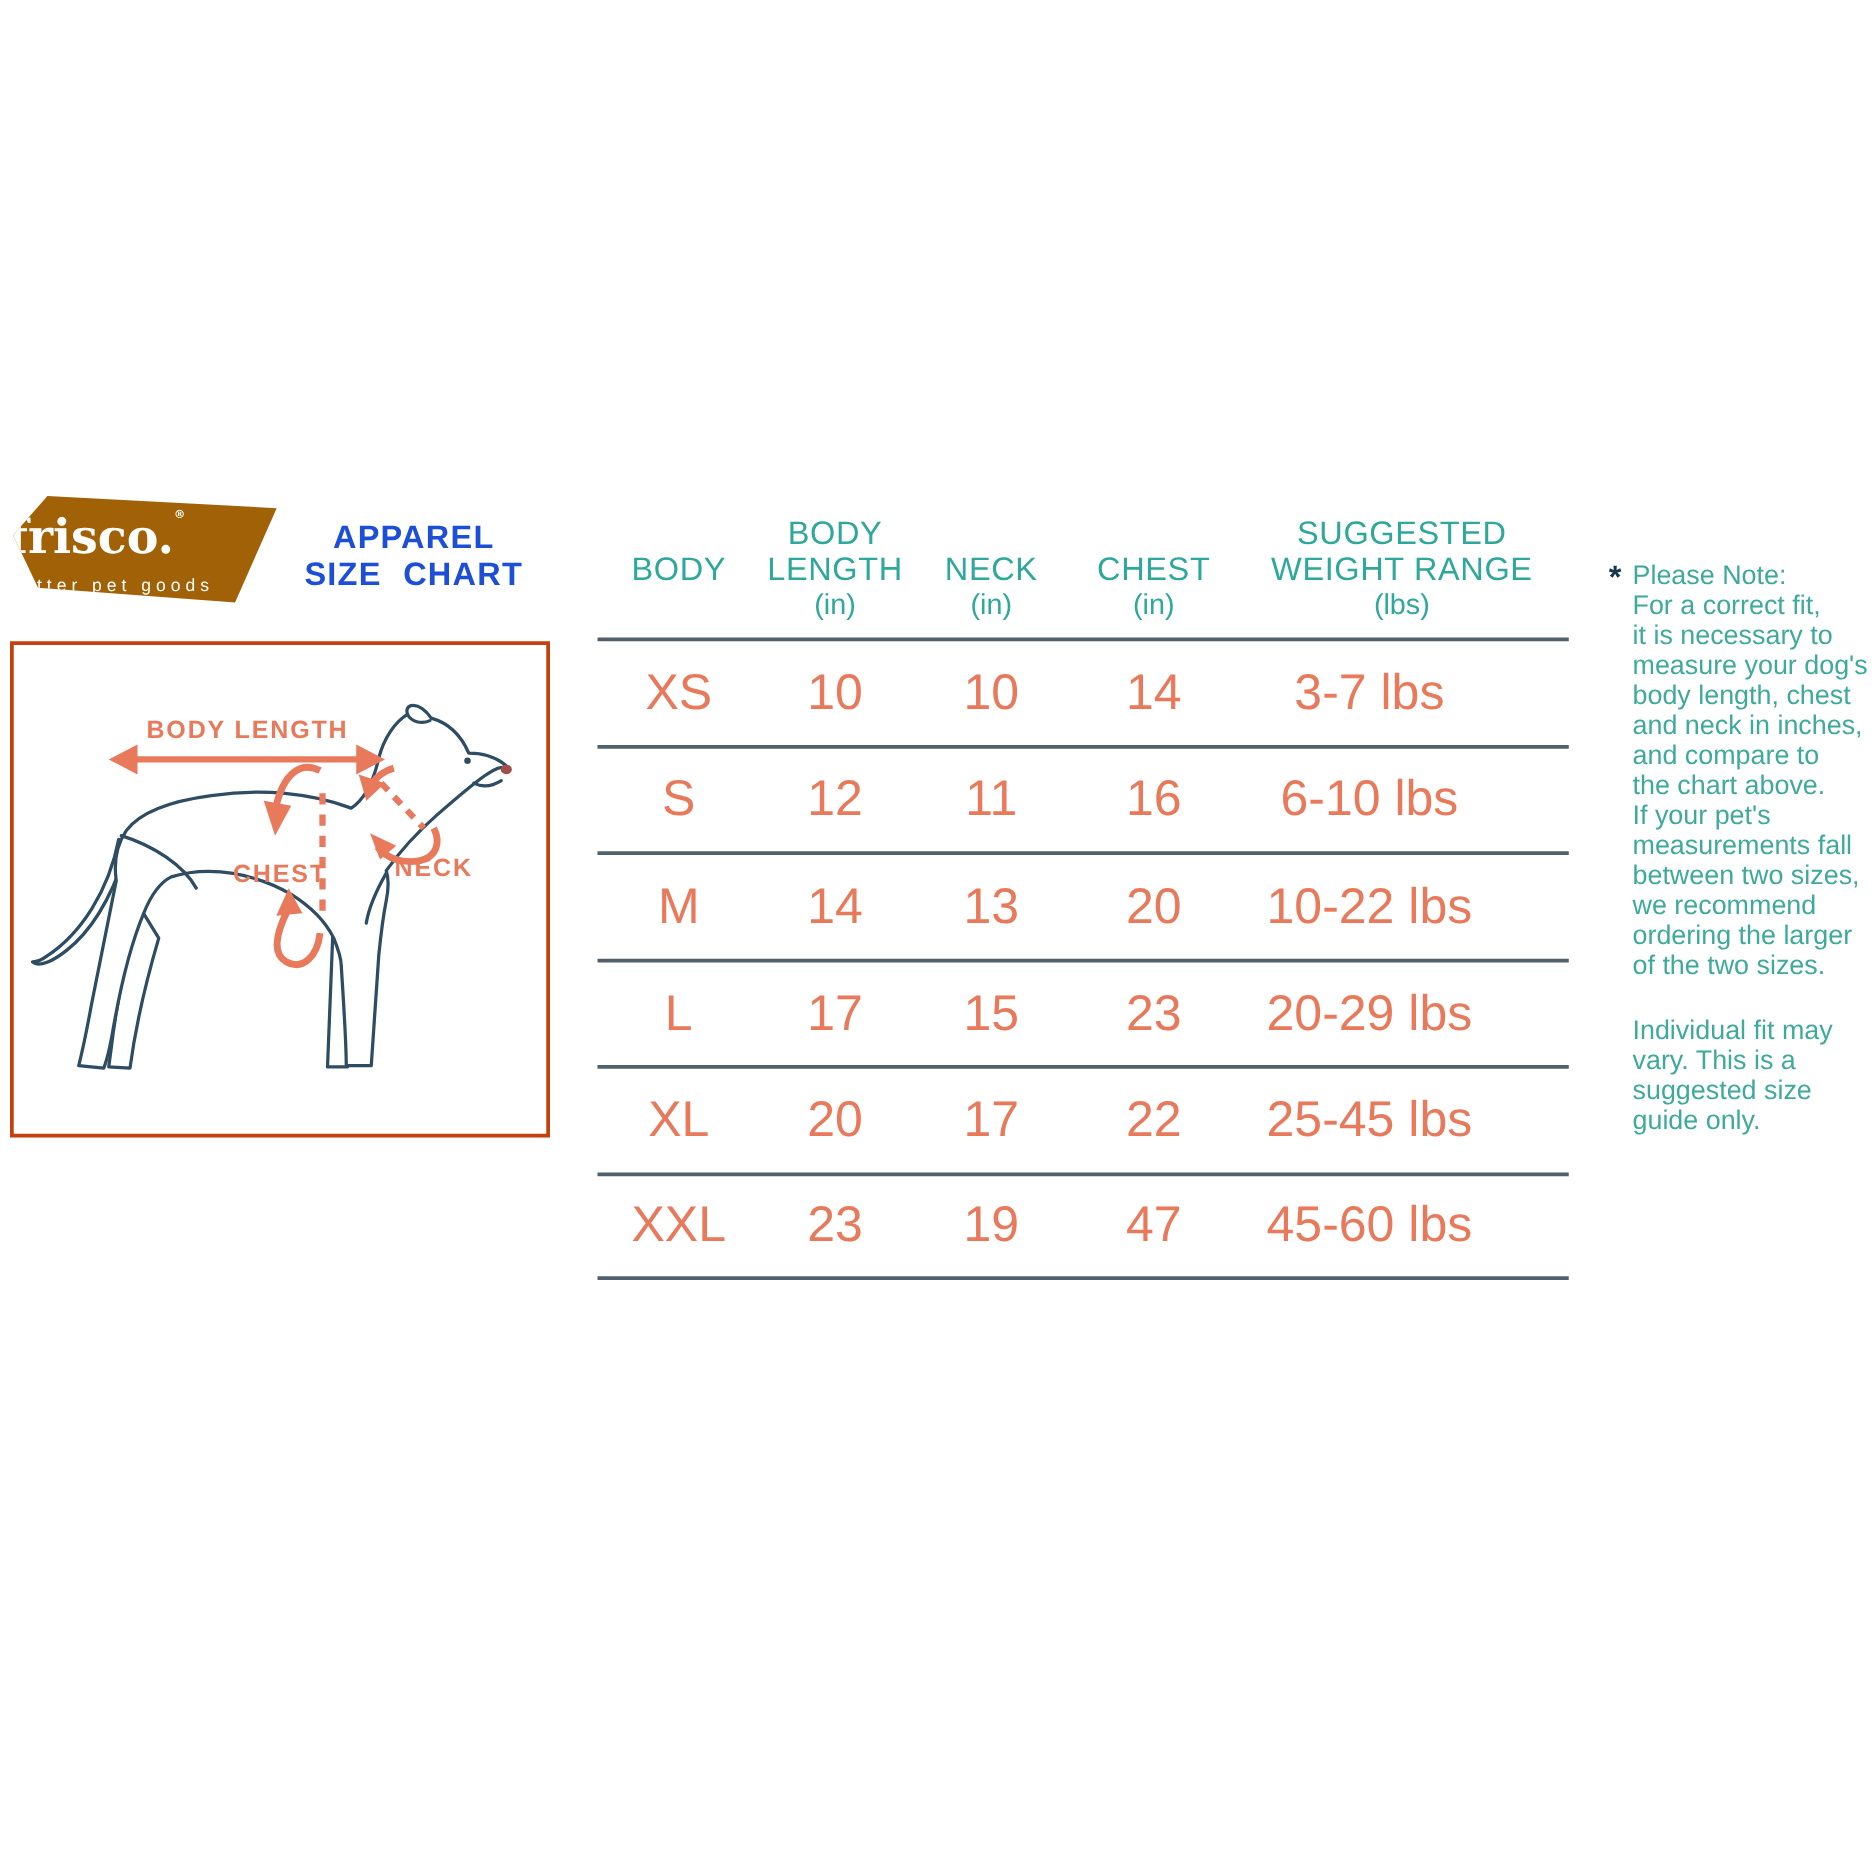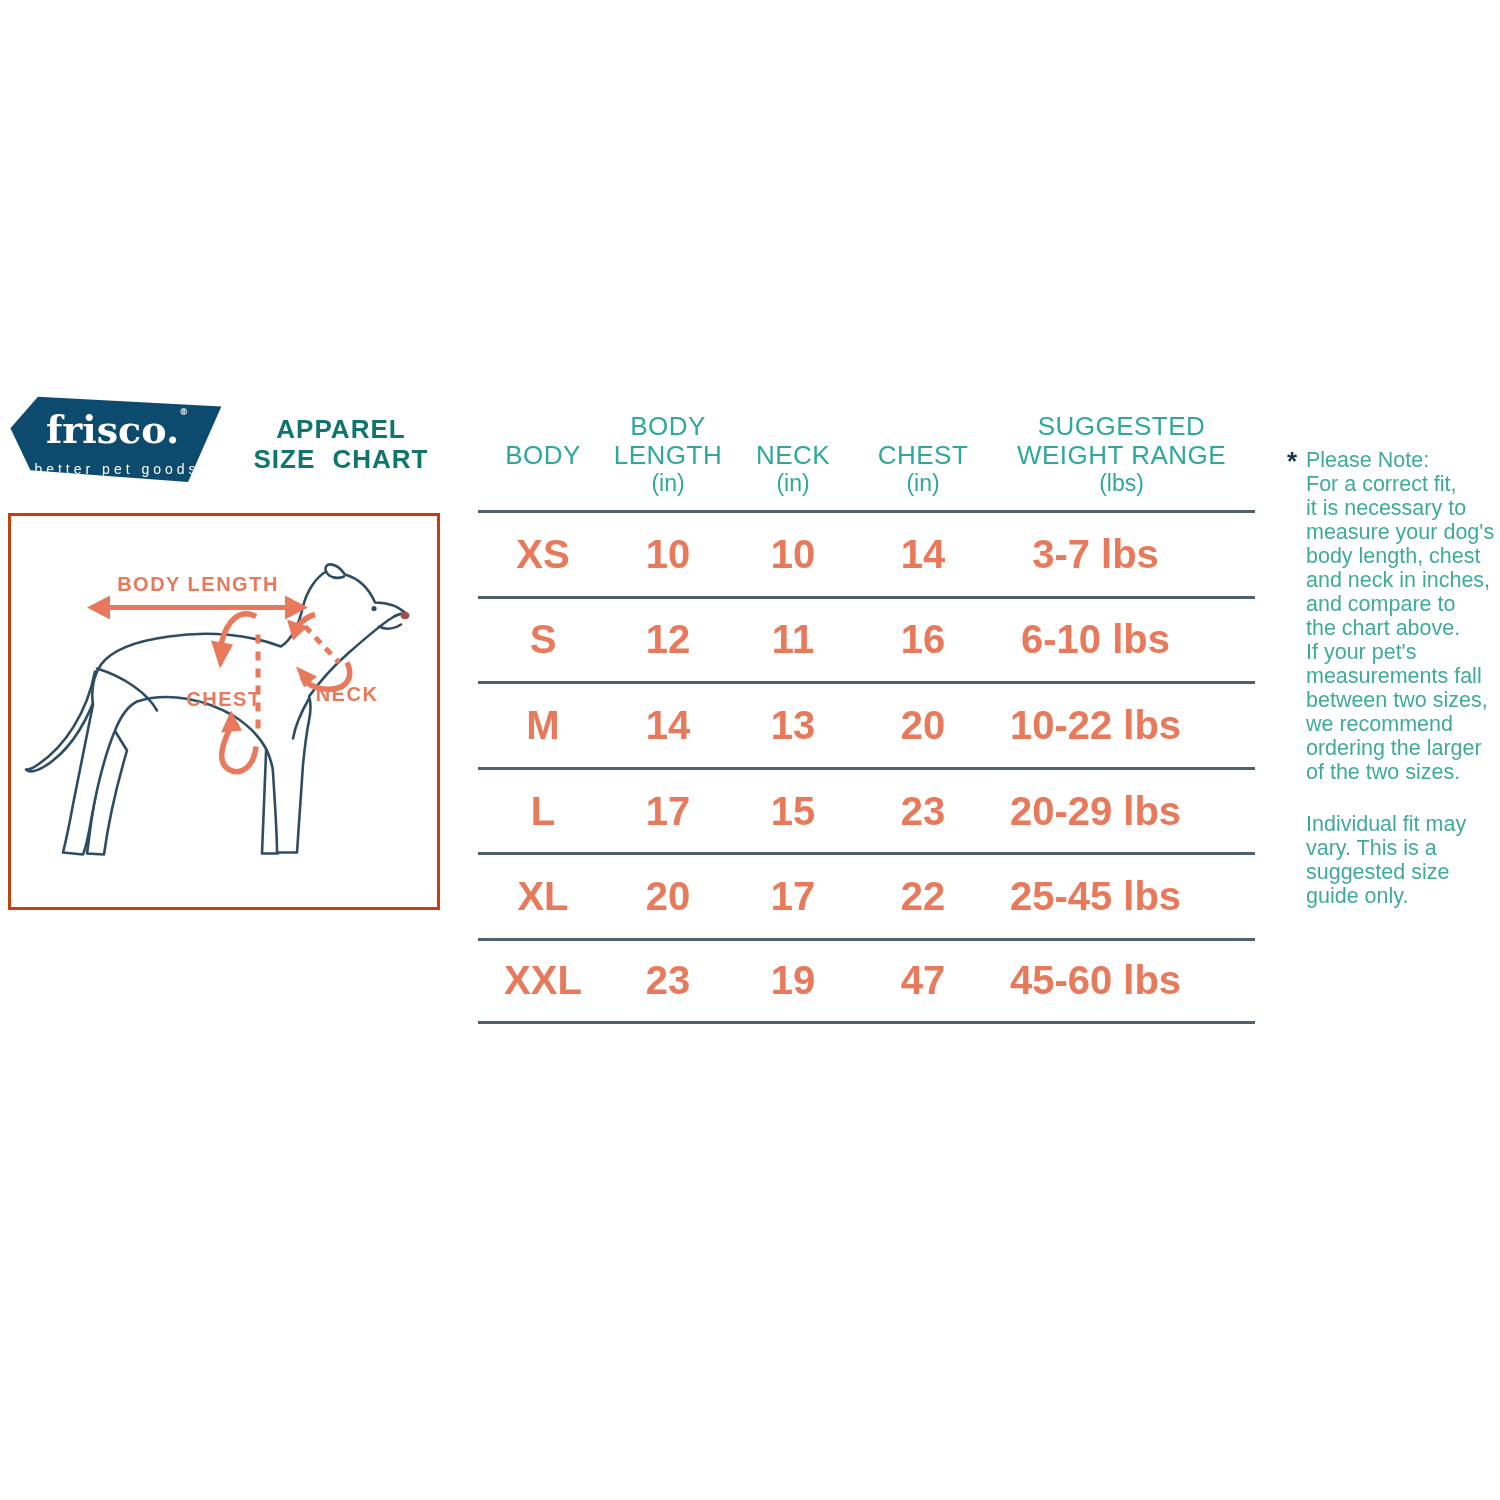--- a/index.html
+++ b/index.html
@@ -1,51 +1,51 @@
 <!DOCTYPE html>
 <html><head>
 <meta charset="utf-8">
 <style>
   html,body{margin:0;padding:0;background:#fff;}
   .page{position:relative;width:1500px;height:1500px;background:#ffffff;overflow:hidden;
         font-family:"Liberation Sans",sans-serif;}
 
   
-  .logo{position:absolute;left:6px;top:386px;width:222px;height:98px;background:#0c4a6e;
+  .logo{position:absolute;left:6px;top:386px;width:222px;height:98px;background:#a16207;
         clip-path:polygon(14.4% 11%,97% 21%,82% 98%,11% 86%,2% 43%);
-        display:flex;flex-direction:column;align-items:center;justify-content:center;}
+        display:flex;flex-direction:column;justify-content:center;}
   .logo .brand{font-family:"DejaVu Serif",serif;font-weight:bold;color:#fff;font-size:38px;
         line-height:36px;letter-spacing:0px;}
   .logo .brand sup{font-size:9px;vertical-align:28px;}
   .logo .tagline{color:#fff;font-size:14px;letter-spacing:4px;margin-top:13px;}
 
   
-  .chart-title{position:absolute;left:252px;top:414px;width:178px;text-align:center;
-        color:#0f766e;font-weight:bold;font-size:26px;line-height:30px;letter-spacing:1px;}
+  .chart-title{position:absolute;left:242px;top:414px;width:178px;text-align:center;
+        color:#1d4ed8;font-weight:bold;font-size:26px;line-height:30px;letter-spacing:1px;}
   .chart-title .l2{word-spacing:9px;text-align:center;}
 
   
   .dogbox{position:absolute;left:8px;top:513px;width:432px;height:397px;
         border:3px solid #c2410c;box-sizing:border-box;background:#fff;}
   .dogbox svg{display:block;width:100%;height:100%;}
   .ann-text{font-family:"Liberation Sans",sans-serif;font-weight:bold;font-size:20px;
         fill:#e8795b;letter-spacing:1.5px;text-anchor:middle;}
 
   
   .sizetable{position:absolute;left:478px;top:408px;width:777px;}
   .thead,.trow{display:grid;grid-template-columns:130px 120px 130px 130px 267px;}
   .thead{height:102px;box-sizing:border-box;padding-top:4px;}
   .hcell{text-align:center;color:#2ea89b;}
   .hcell span{display:block;}
   .h-top,.h-main{height:29px;line-height:29px;font-weight:normal;font-size:26px;letter-spacing:0.5px;}
   .h-sub{height:28px;line-height:26px;font-weight:normal;font-size:23px;}
   .trow{height:85.6px;border-top:3px solid #50616d;box-sizing:border-box;}
   .trow:last-child{border-bottom:3px solid #50616d;}
   .cell{display:flex;align-items:center;justify-content:center;
-        color:#e8795b;font-weight:bold;font-size:40px;}
+        color:#e8795b;font-weight:normal;font-size:40px;}
   .cell.weight{padding-right:52px;}
 
   
   .note1{position:absolute;left:1287px;top:448px;width:225px;padding-left:19px;box-sizing:border-box;}
   .asterisk{position:absolute;left:0;top:-2px;color:#17374e;font-size:26px;font-weight:bold;}
   .note-text{color:#3faa9c;font-size:21.5px;line-height:24px;white-space:pre-line;}
   .note2{position:absolute;left:1306px;top:812px;width:210px;}
 </style>
 </head>
 <body>

